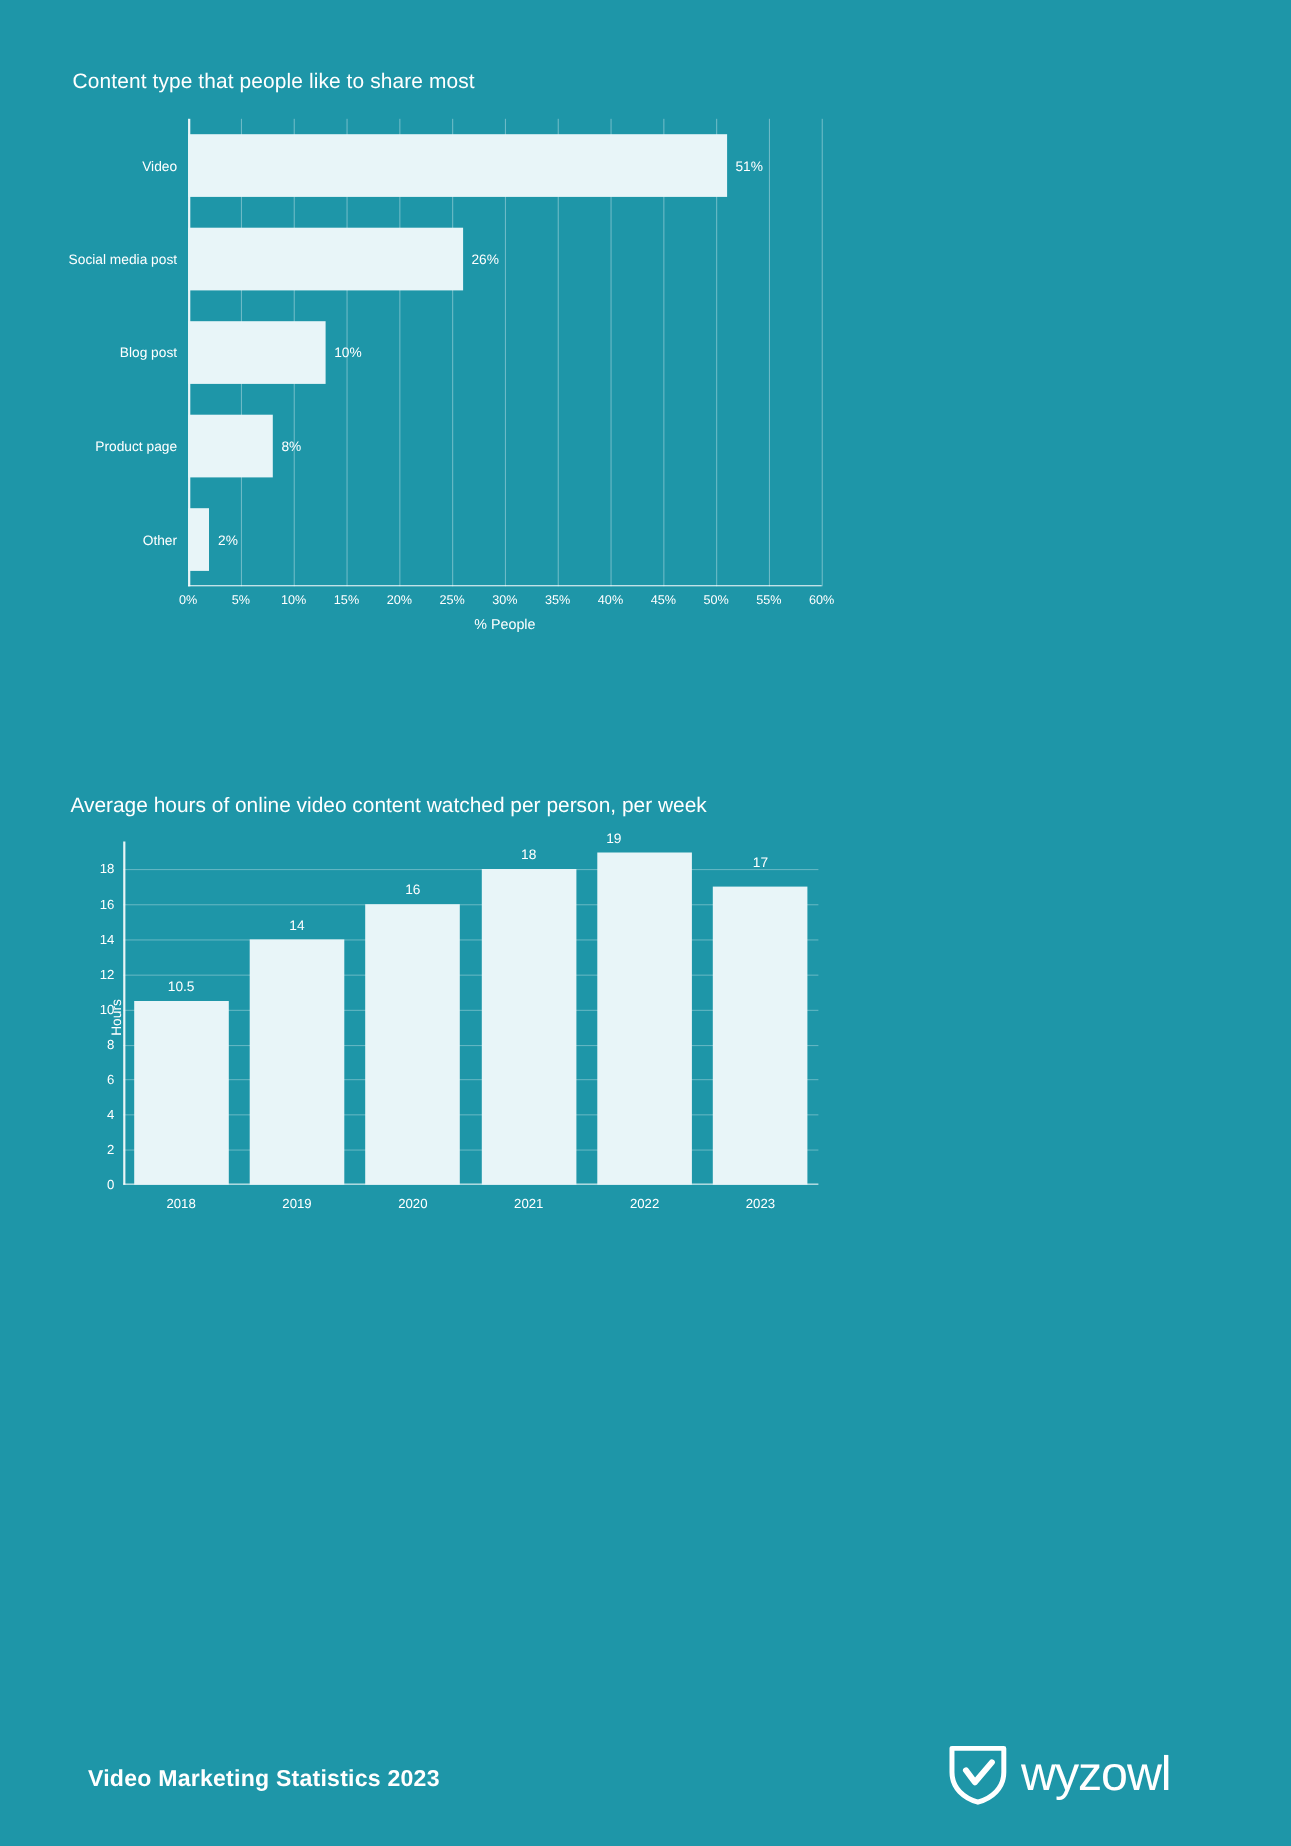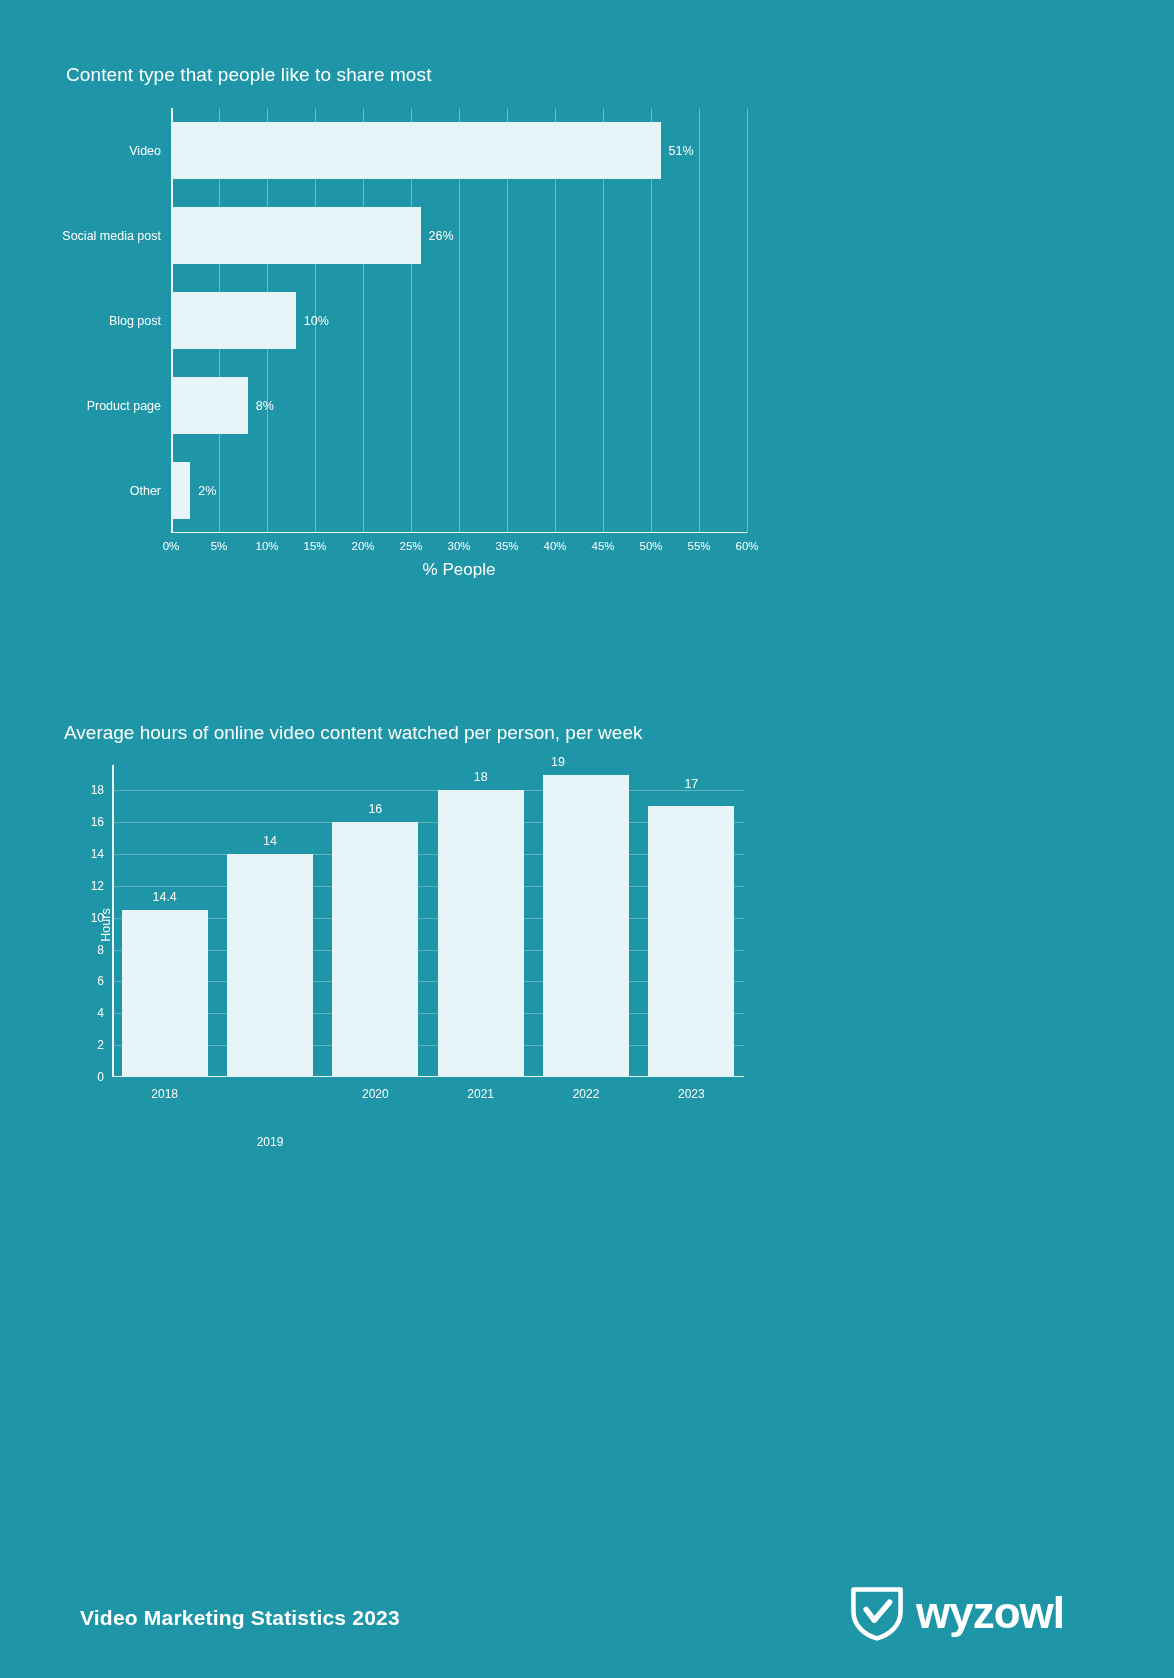--- a/index.html
+++ b/index.html
@@ -59,21 +59,21 @@
     top: 50%; transform: translateY(-50%);
     font-size: 12.5px; color: #ffffff; white-space: nowrap;
   }
   .c1-tick {
     position: absolute; top: 432px;
     font-size: 11.5px; color: #ffffff;
     transform: translateX(-50%); white-space: nowrap;
   }
   .c1-xlabel {
     position: absolute; left: 105px; width: 576px; top: 452px;
-    text-align: center; font-size: 17px; color: #ffffff;
+    text-align: center; font-size: 13px; color: #ffffff;
   }
 
   .panel1 {
     position: absolute; left: 810px; top: 152px; width: 250px;
     font-size: 20.5px; line-height: 30px; color: #ffffff;
   }
   .panel1 b { font-weight: 700; }
 
   
   .sec2 { position: absolute; left: 0; top: 700px; width: 1174px; height: 420px; }
@@ -133,21 +133,21 @@
   .footer-title {
     position: absolute; left: 80px; top: 48px;
     font-size: 21px; font-weight: 700; color: #ffffff; letter-spacing: .2px;
   }
   .logo {
     position: absolute; right: 110px; top: 26px;
     display: flex; align-items: center; gap: 10px;
   }
   .logo-mark { width: 58px; height: 58px; }
   .logo-text {
-    font-size: 44px; font-weight: 700; color: #ffffff;
+    font-size: 44px; font-weight: 400; color: #ffffff;
     letter-spacing: -1px; line-height: 1;
   }
 </style>
 </head>
 <body>
 
 <div class="page">
 
   <div class="sec1">
 
@@ -235,25 +235,25 @@
           <div class="c2-ytick" style="top: 152.816px;">10</div>
           <div class="c2-grid" style="top: 120.98px;"></div>
           <div class="c2-ytick" style="top: 120.98px;">12</div>
           <div class="c2-grid" style="top: 89.1429px;"></div>
           <div class="c2-ytick" style="top: 89.1429px;">14</div>
           <div class="c2-grid" style="top: 57.3061px;"></div>
           <div class="c2-ytick" style="top: 57.3061px;">16</div>
           <div class="c2-grid" style="top: 25.4694px;"></div>
           <div class="c2-ytick" style="top: 25.4694px;">18</div>
           <div class="c2-bar" style="left: 9.66667px; height: 167.143px;"></div>
-          <div class="c2-val" style="left: 52.6667px; top: 124.857px;">14.4</div>
+          <div class="c2-val" style="left: 52.6667px; top: 124.857px;">10.5</div>
           <div class="c2-xtick" style="left: 52.6667px;">2018</div>
           <div class="c2-bar" style="left: 115px; height: 222.857px;"></div>
           <div class="c2-val" style="left: 158px; top: 69.1429px;">14</div>
-          <div class="c2-xtick" style="left: 158px; margin-top: 48px;">2019</div>
+          <div class="c2-xtick" style="left: 158px;">2019</div>
           <div class="c2-bar" style="left: 220.333px; height: 254.694px;"></div>
           <div class="c2-val" style="left: 263.333px; top: 37.3061px;">16</div>
           <div class="c2-xtick" style="left: 263.333px;">2020</div>
           <div class="c2-bar" style="left: 325.667px; height: 286.531px;"></div>
           <div class="c2-val" style="left: 368.667px; top: 5.46939px;">18</div>
           <div class="c2-xtick" style="left: 368.667px;">2021</div>
           <div class="c2-bar" style="left: 431px; height: 302.449px;"></div>
           <div class="c2-val" style="left: 446px; top: -10.449px;">19</div>
           <div class="c2-xtick" style="left: 474px;">2022</div>
           <div class="c2-bar" style="left: 536.333px; height: 270.612px;"></div>

